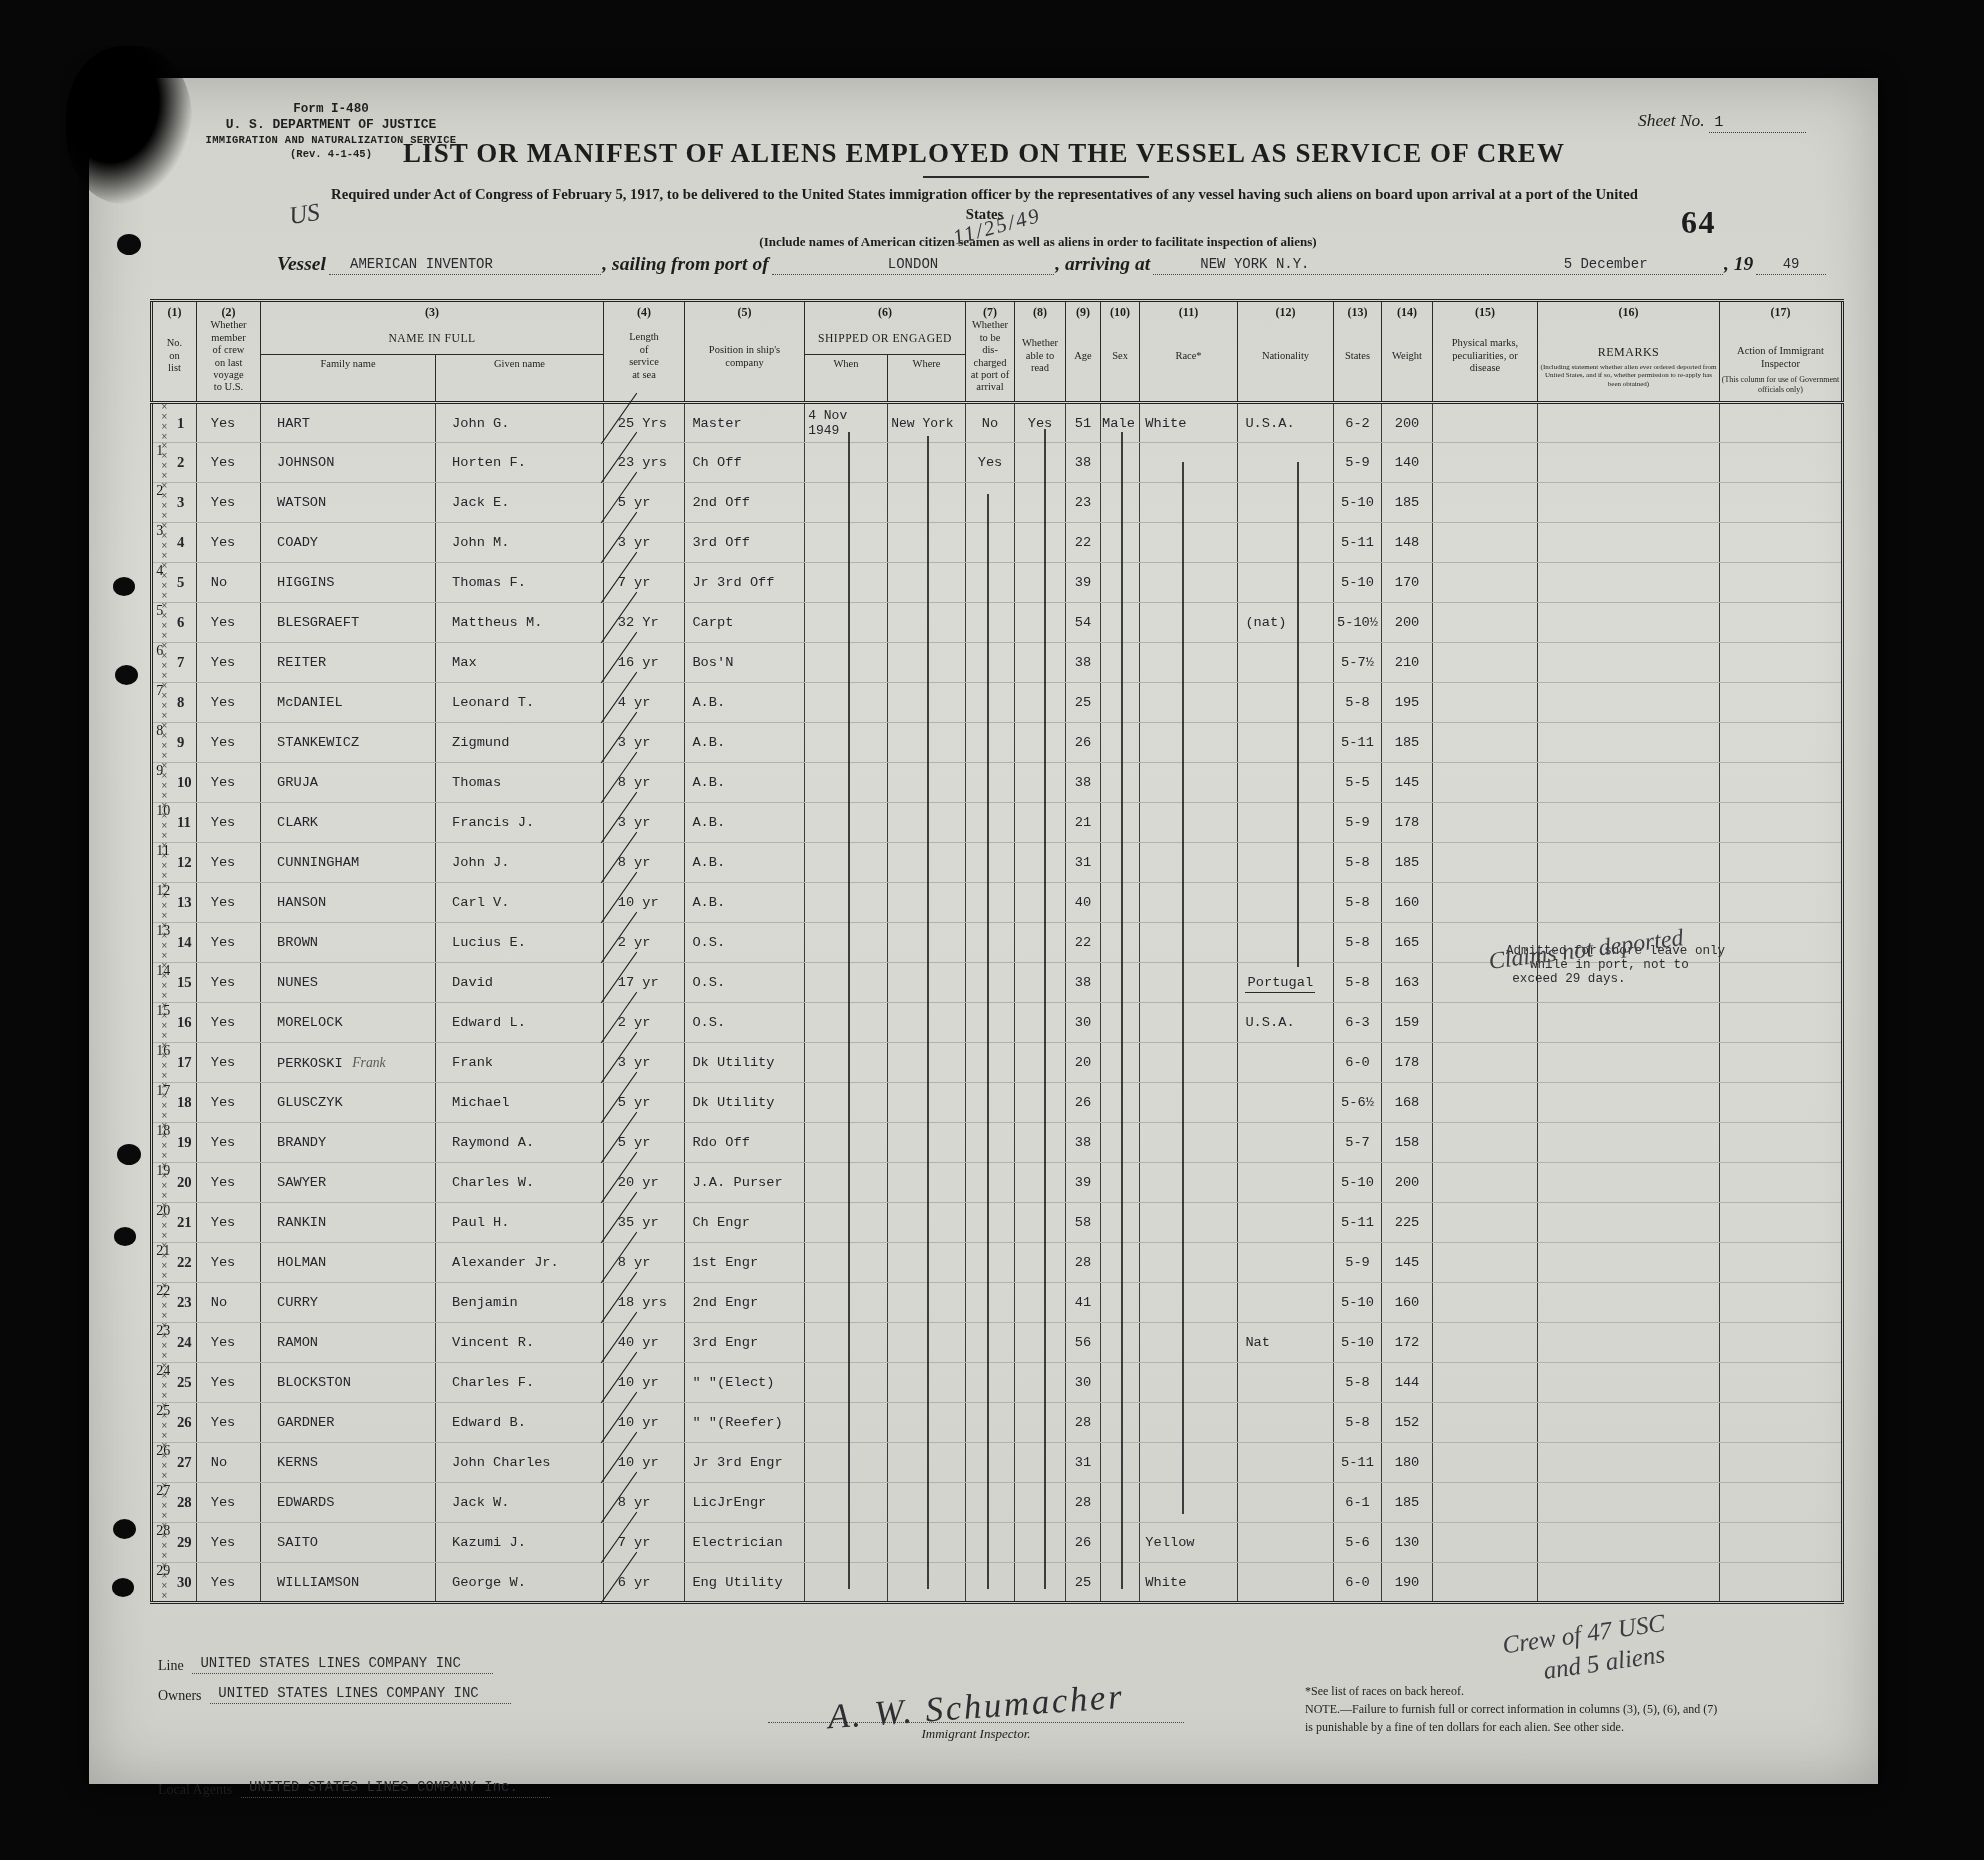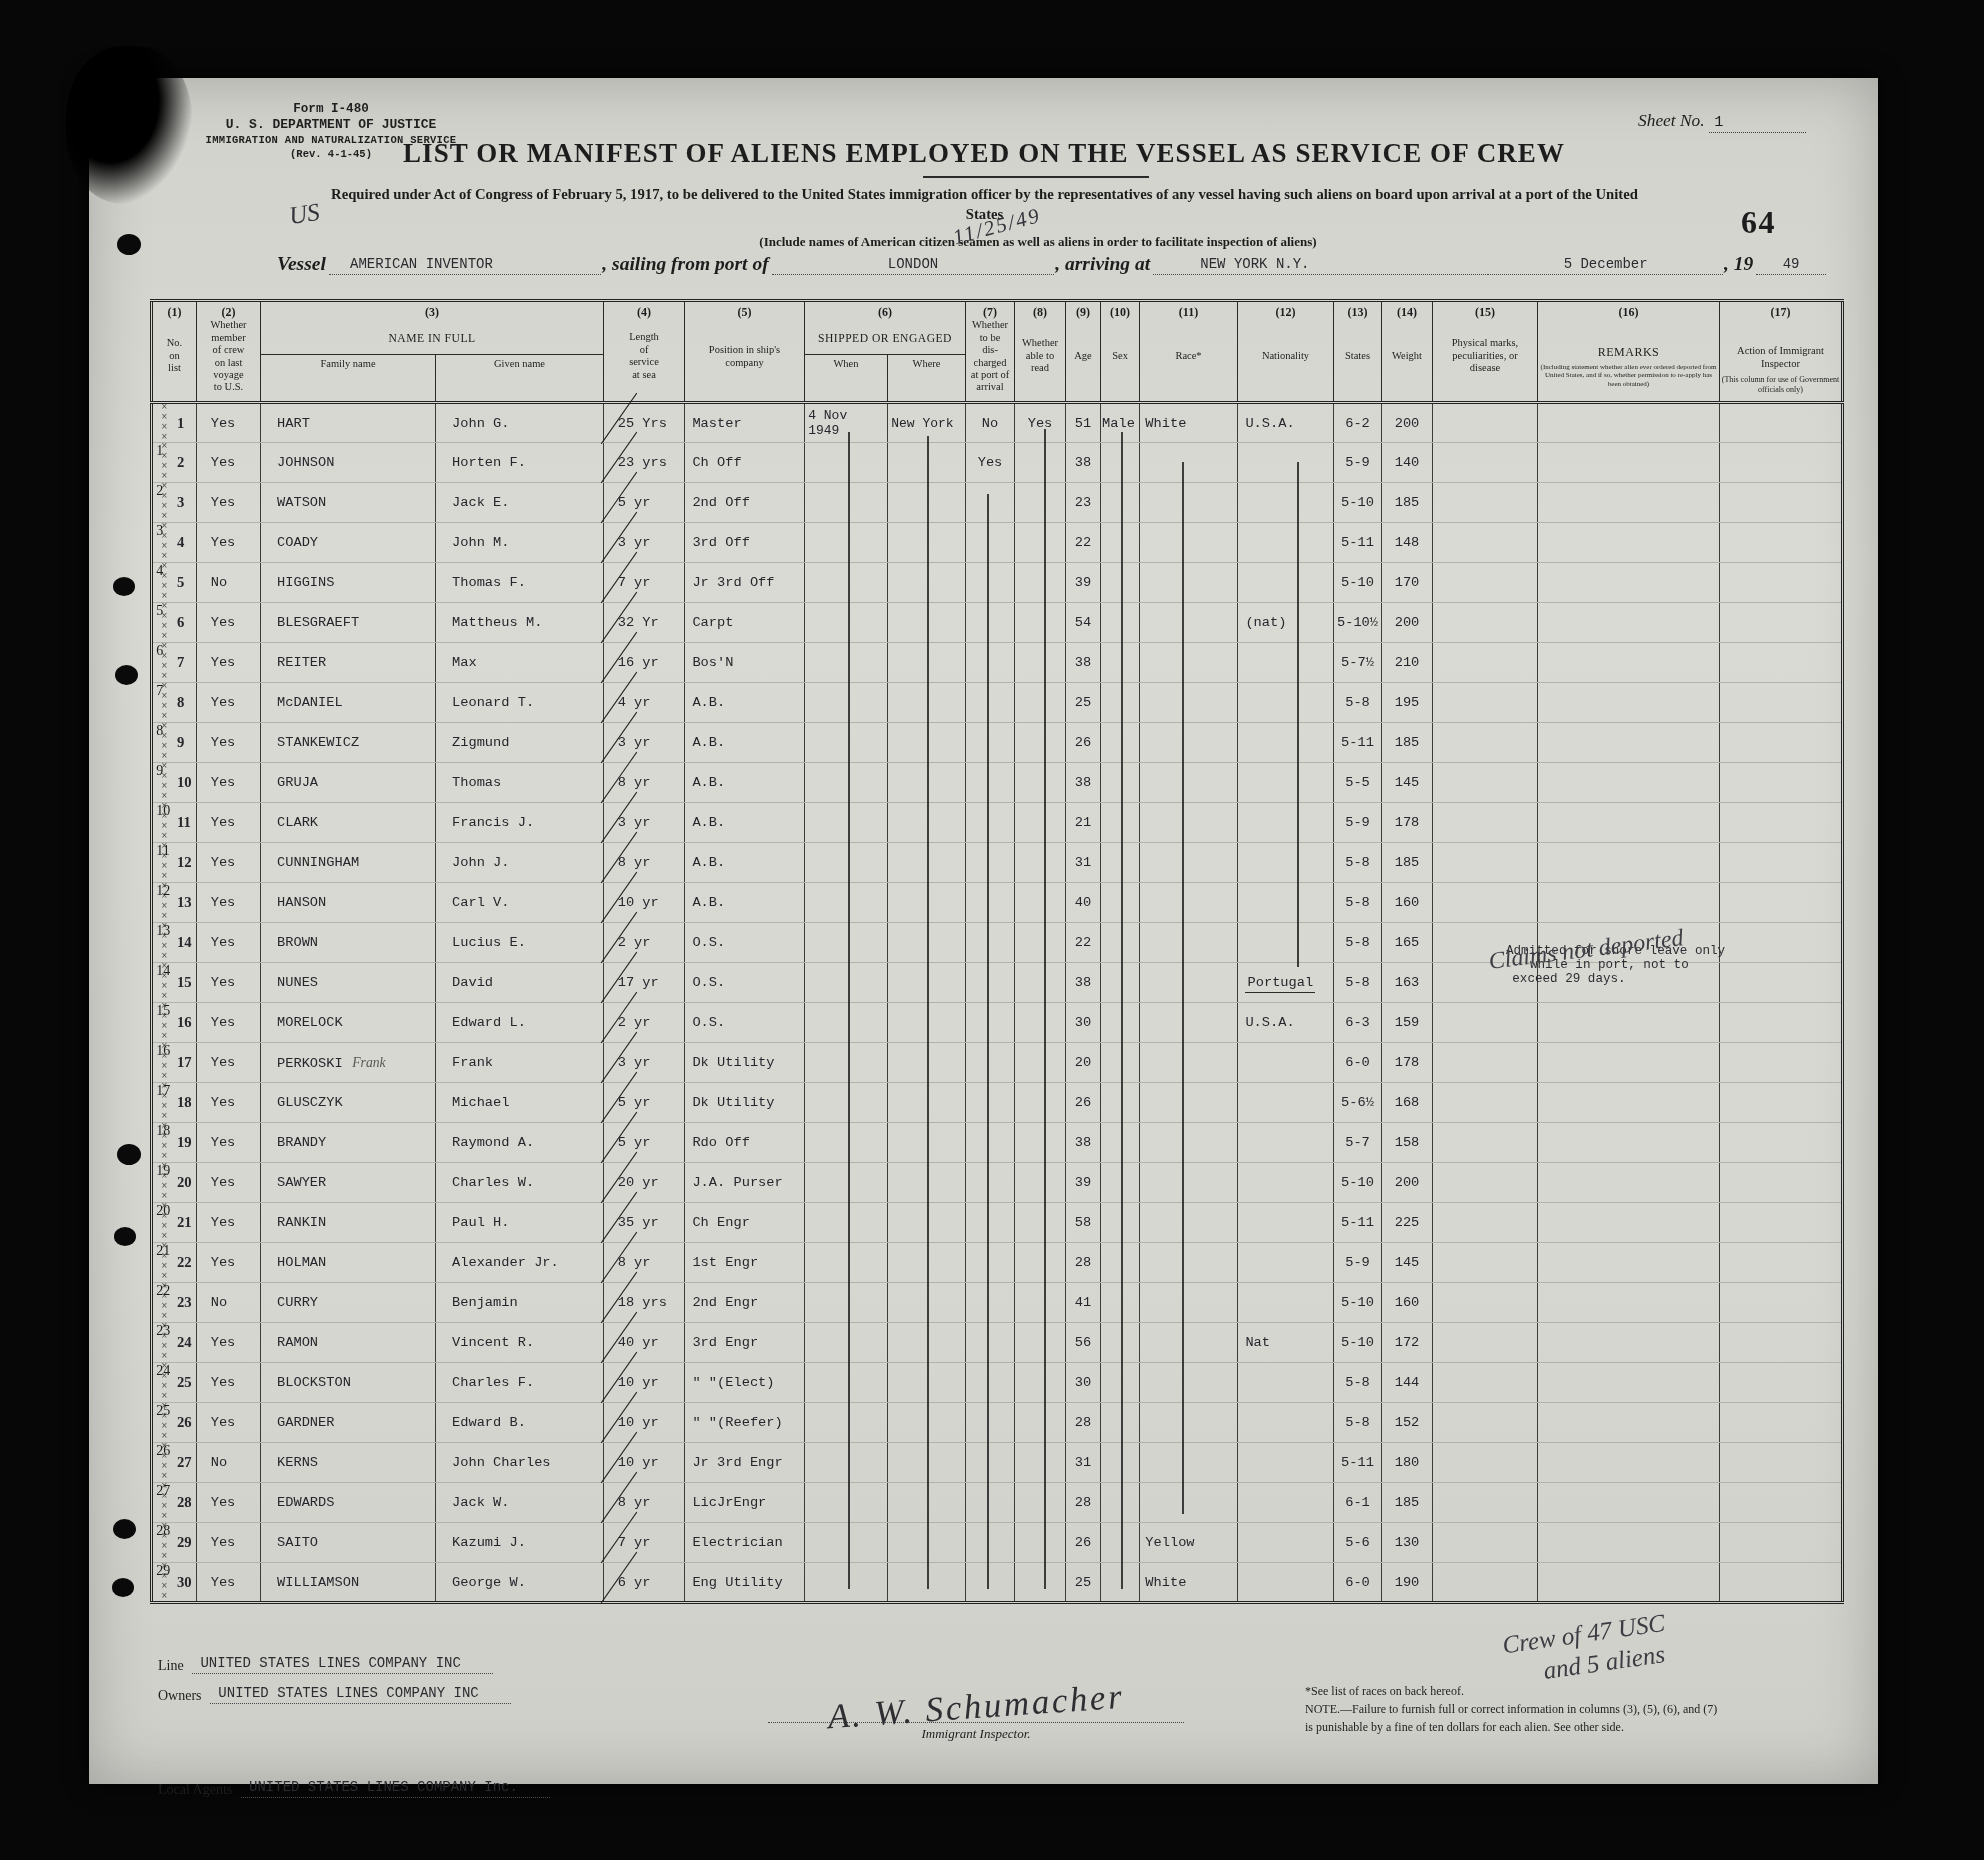--- a/index.html
+++ b/index.html
@@ -18,21 +18,21 @@
   .sheetno{position:absolute;left:1549px;top:32px;font-style:italic;font-size:17.4px;white-space:nowrap;}
   .sheetval{display:inline-block;width:92px;border-bottom:1.6px dotted #3a3a3a;font-style:normal;
             font-family:"Liberation Mono",monospace;font-size:15.3px;padding:0 0 1.1px 5.3px;}
   .title{position:absolute;left:153px;top:60px;width:1484px;text-align:center;
          font-size:27px;font-weight:bold;letter-spacing:1.1px;white-space:nowrap;}
   .title-rule{position:absolute;left:834px;top:98px;width:226px;height:1.6px;background:#2b2b2b;}
   .subtitle{position:absolute;left:226px;top:107px;width:1339px;text-align:center;
             font-size:14.7px;font-weight:bold;line-height:1.35;}
   .inclnote{position:absolute;left:473px;top:156px;width:952px;text-align:center;
             font-size:13px;font-weight:bold;}
-  .stamp64{position:absolute;left:1652px;top:126px;font-size:32px;font-weight:bold;letter-spacing:1.6px;}
+  .stamp64{position:absolute;left:1592px;top:126px;font-size:32px;font-weight:bold;letter-spacing:1.6px;}
   .hand{font-style:italic;color:#33333a;}
   .hand-us{position:absolute;left:200px;top:122px;font-size:25px;transform:rotate(-9deg);}
   .hand-date{position:absolute;left:863px;top:136px;font-size:21px;transform:rotate(-15deg);letter-spacing:2.1px;}
   
   .vessel{position:absolute;left:187px;top:175px;display:flex;align-items:flex-end;
           font-size:19.5px;font-style:italic;font-weight:bold;white-space:nowrap;}
   .vlabel{padding:0 3.2px 0 1.1px;}
   .fillv{border-bottom:1.6px dotted #47474a;font-family:"Liberation Mono",monospace;font-size:14px;
          font-style:normal;font-weight:normal;text-align:center;padding:0 4.2px 2.1px;color:#2b2b30;}
   .w1{width:247px;text-align:left;padding-left:21px;}

